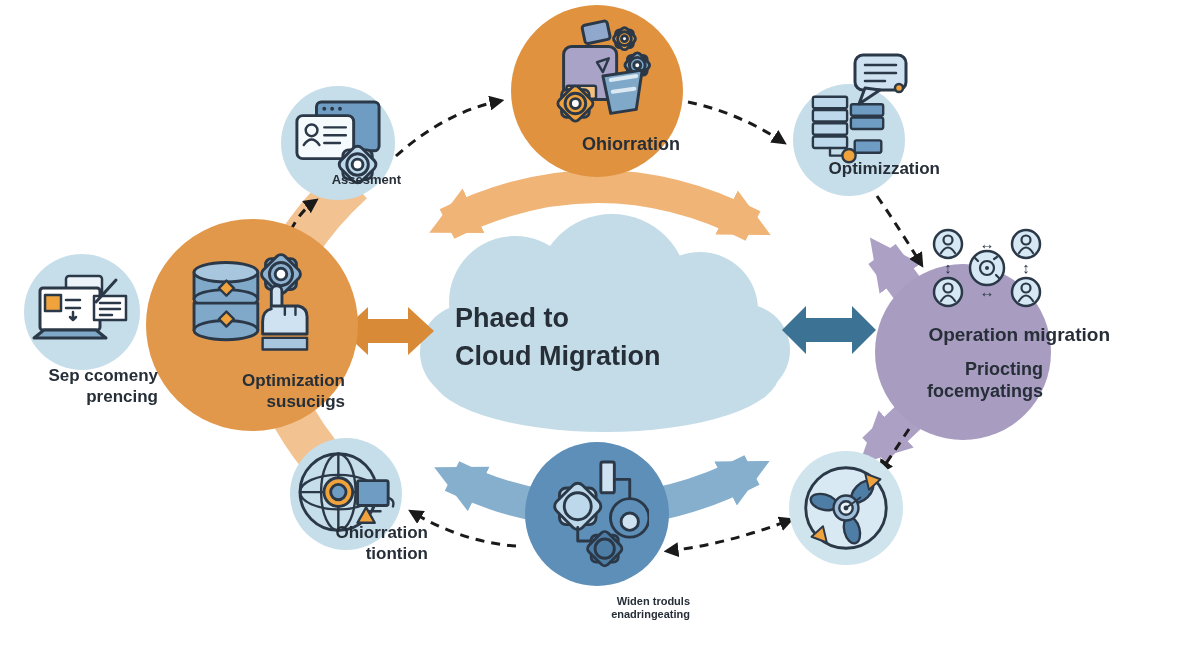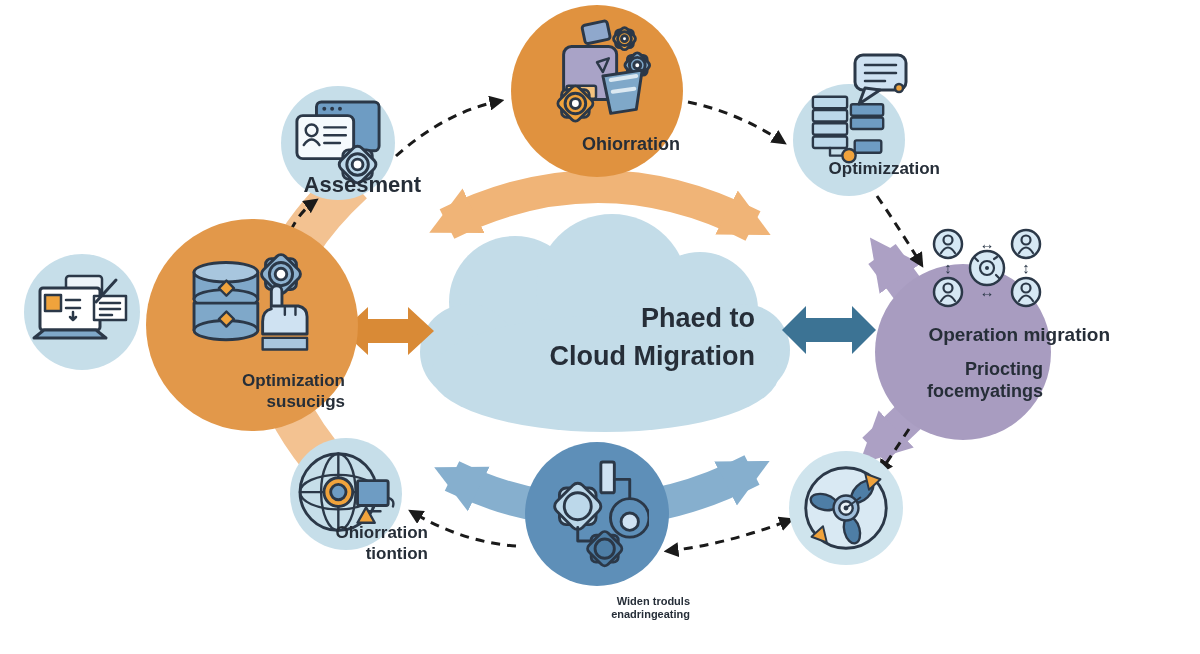--- a/index.html
+++ b/index.html
@@ -9,21 +9,21 @@
   .node{position:absolute;border-radius:50%;z-index:1;display:flex;align-items:center;justify-content:center;}
   .node.lt{background:var(--blue-circle-light,#C6DEE9);}
   .node.ltr{background:var(--blue-circle-lighter,#CFE4ED);}
   .node.org{background:var(--orange-circle,#E2984A);}
   .node.orgt{background:var(--orange-circle-top,#E0923F);}
   .node.mid{background:var(--blue-circle-mid,#5E8FB8);}
   .node.pur{background:var(--purple-circle,#A89CC0);}
   .label{position:absolute;z-index:3;color:var(--text,#262E38);font-weight:bold;
          text-align:right;white-space:pre-line;line-height:1.22;}
   .overlay{position:absolute;z-index:2;}
-  .cloud-title{position:absolute;z-index:2;left:455px;top:300px;width:300px;text-align:right;
+  .cloud-title{position:absolute;z-index:2;left:455px;top:300px;width:300px;text-align:left;
                font-size:27px;font-weight:bold;color:var(--text,#262E38);white-space:pre-line;line-height:1.4;}
   svg{display:block;}
 </style>
 </head>
 <body>
 
 <div id="canvas">
 
   <svg id="bg-svg" width="1200" height="654" viewBox="0 0 1200 654">
     <defs>
@@ -250,21 +250,23 @@
       <text x="59" y="23">↔</text>
       <text x="59" y="71">↔</text>
       <text x="20" y="47">↕</text>
       <text x="98" y="47">↕</text>
     </g>
   </svg>
 
   <div class="cloud-title">Phaed to
 Cloud Migration</div>
 
-  <div class="label" style="left:266px;top:172px;width:155px;font-size:22px;">Assesment</div>
+  <div class="label" style="left:0px;top:366px;width:158px;font-size:17px;">Sep ccomeny
+prencing</div>
+  <div class="label" style="left:246px;top:172px;width:155px;font-size:13px;">Assesment</div>
   <div class="label" style="left:515px;top:134px;width:165px;font-size:18px;">Ohiorration</div>
   <div class="label" style="left:785px;top:159px;width:155px;font-size:17px;">Optimizzation</div>
   <div class="label" style="left:160px;top:371px;width:185px;font-size:17px;">Optimization
 susuciigs</div>
   <div class="label" style="left:268px;top:523px;width:160px;font-size:17px;">Ohiorration
 tiontion</div>
   <div class="label" style="left:505px;top:595px;width:185px;font-size:11px;">Widen troduls
 enadringeating</div>
   <div class="label" style="left:880px;top:323px;width:230px;font-size:19px;">Operation migration</div>
   <div class="label" style="left:858px;top:359px;width:185px;font-size:18px;">Priocting

